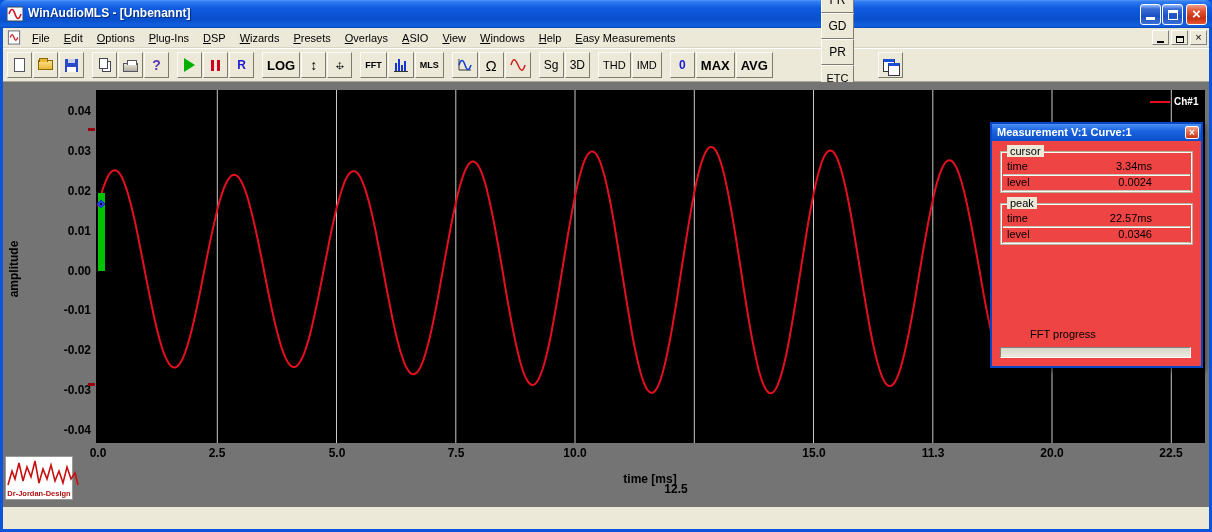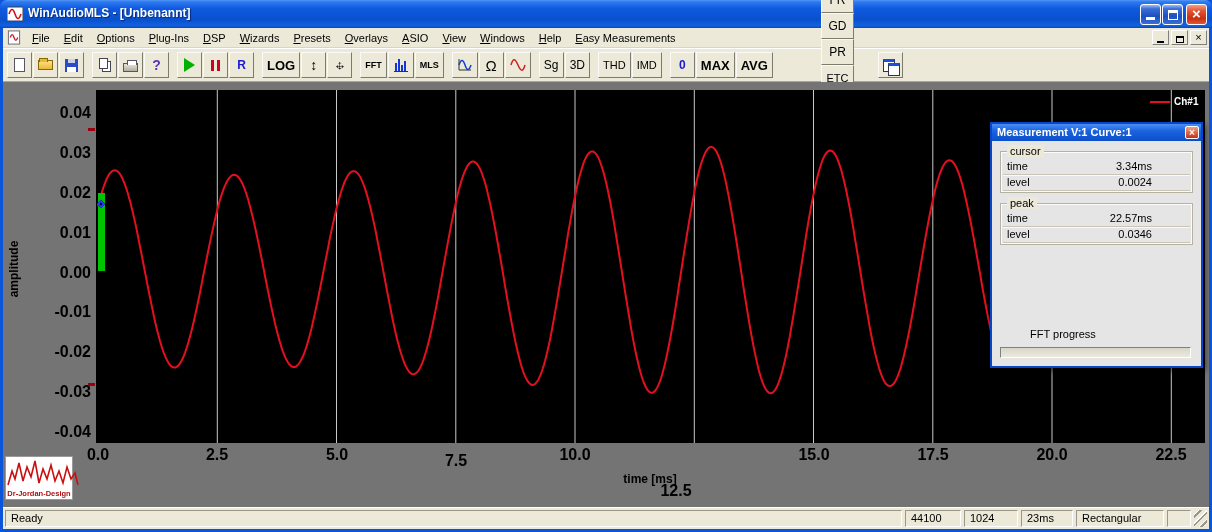--- a/index.html
+++ b/index.html
@@ -75,37 +75,37 @@
   .i-wincopy::before { content:""; position:absolute; left:0; top:0; width:10px; height:9px; background:#fff; border:1px solid #334; border-top:3px solid #1a50d8; }
   .i-wincopy::after { content:""; position:absolute; left:5px; top:4px; width:10px; height:9px; background:#fff; border:1px solid #334; border-top:3px solid #1a50d8; }
 
   
   .client { position:absolute; top:54px; left:0; right:0; bottom:22px; background:#747474; overflow:hidden; }
   .plot { position:absolute; left:93px; top:8px; width:1109px; height:353px; background:#000; }
   .plot svg { position:absolute; inset:0; }
   .ylabel { position:absolute; left:-89px; top:180px; width:200px; text-align:center; font-weight:bold; font-size:12px;
     transform:rotate(-90deg); }
   .xlabel { position:absolute; top:390px; left:647px; transform:translateX(-50%); font-weight:bold; font-size:12px; }
-  .tick { position:absolute; font-weight:bold; font-size:16px; }
+  .tick { position:absolute; font-weight:bold; font-size:12px; }
   .ytick { width:48px; text-align:right; left:40px; }
   .xtick { transform:translateX(-50%); top:364px; }
   .legend { position:absolute; left:1147px; top:14px; display:flex; align-items:center; gap:4px; }
   .legend-line { width:20px; height:2px; background:#e41020; }
   .legend-text { color:#fff; font-size:10px; font-weight:bold; }
   .green-bar { position:absolute; background:#00c400; }
   .cursor-diamond { position:absolute; width:6px; height:6px; border:2px solid #2a3cff; transform:rotate(45deg); background:#000; }
   .range-mark { position:absolute; width:7px; height:3px; background:#990010; }
 
   
   .logo { position:absolute; left:2px; top:374px; width:68px; height:44px; background:#fff; border:1px solid #999;
     text-align:center; }
   .logo-text { color:#b01010; font-size:7.5px; font-weight:bold; display:block; margin-top:-2px; }
 
   
-  .mpanel { position:absolute; left:987px; top:40px; width:213px; height:246px; background:#e5e5e5;
+  .mpanel { position:absolute; left:987px; top:40px; width:213px; height:246px; background:#ef4444;
     border:2px solid #0846c8; box-shadow:2px 3px 6px rgba(0,0,0,.55); }
   .mpanel-title { height:17px; background:linear-gradient(180deg,#4a90f5 0%,#1b63e0 40%,#0c4fc8 100%);
     color:#fff; font-weight:bold; font-size:11px; line-height:17px; padding-left:5px; position:relative; }
   .mpanel-close { position:absolute; right:2px; top:2px; width:14px; height:13px;
     background:linear-gradient(180deg,#f0a088,#c83010); border:1px solid #fff; border-radius:2px;
     color:#fff; font-size:10px; font-weight:bold; line-height:11px; text-align:center; padding:0; }
   .mpanel-body { position:relative; height:227px; padding:10px 8px 0 8px; }
   .gbox { position:relative; border:1px solid #b5b2a2; box-shadow:inset 0 0 0 1px #fdfcf8; margin-bottom:10px; padding:7px 2px 1px 2px; }
   .gcap { position:absolute; top:-7px; left:6px; background:#ECE9D8; padding:0 3px; }
   .grow { display:flex; justify-content:space-between; padding:1px 4px 2px 4px; border-bottom:1px solid #c9c5b6; box-shadow:0 1px 0 #fbfaf4; }
@@ -295,25 +295,25 @@
           <div class="tick ytick" style="top: 182px;">0.00</div>
           <div class="tick ytick" style="top: 221px;">-0.01</div>
           <div class="tick ytick" style="top: 261px;">-0.02</div>
           <div class="tick ytick" style="top: 301px;">-0.03</div>
           <div class="tick ytick" style="top: 341px;">-0.04</div>
         </div>
       <div>
           <div class="tick xtick" style="left: 95px;">0.0</div>
           <div class="tick xtick" style="left: 214px;">2.5</div>
           <div class="tick xtick" style="left: 334px;">5.0</div>
-          <div class="tick xtick" style="left: 453px; margin-top: 6px;">7.5</div>
+          <div class="tick xtick" style="left: 453px;">7.5</div>
           <div class="tick xtick" style="left: 572px;">10.0</div>
           <div class="tick xtick" style="left: 673px; margin-top: 36px;">12.5</div>
           <div class="tick xtick" style="left: 811px;">15.0</div>
-          <div class="tick xtick" style="left: 930px;">17.5</div>
+          <div class="tick xtick" style="left: 930px;">11.3</div>
           <div class="tick xtick" style="left: 1049px;">20.0</div>
           <div class="tick xtick" style="left: 1168px;">22.5</div>
         </div>
       <div class="xlabel">time [ms]</div>
 
       <div class="plot">
         <svg width="1109" height="353" viewBox="0 0 1109 353">
             <line x1="121.3" x2="121.3" y1="0" y2="353" stroke="#c9c9c9" stroke-width="1"></line>
             <line x1="240.5" x2="240.5" y1="0" y2="353" stroke="#c9c9c9" stroke-width="1"></line>
             <line x1="359.8" x2="359.8" y1="0" y2="353" stroke="#c9c9c9" stroke-width="1"></line>
@@ -373,26 +373,15 @@
             </div>
           <div class="fft-label">FFT progress</div>
           <div class="progress"></div>
         </div>
       </div>
 
     <div class="range-mark" style="left: 85px; top: 46px; background: rgb(153, 0, 16);"></div>
         <div class="range-mark" style="left: 85px; top: 301px; background: rgb(153, 0, 16);"></div>
       </div>
 
-    <div class="statusbar">
-      <span class="sb-panel sb-ready">Ready</span>
-      <span style="display:flex; gap:3px;">
-          <span class="sb-panel" style="width: 56px;">44100</span>
-          <span class="sb-panel" style="width: 54px;">1024</span>
-          <span class="sb-panel" style="width: 52px;">23ms</span>
-          <span class="sb-panel" style="width: 88px;">Rectangular</span>
-          <span class="sb-panel" style="width: 24px;"></span>
-        </span>
-      <span class="grip"></span>
-    </div>
 
   </div>
 </div>
 
 </body></html>

